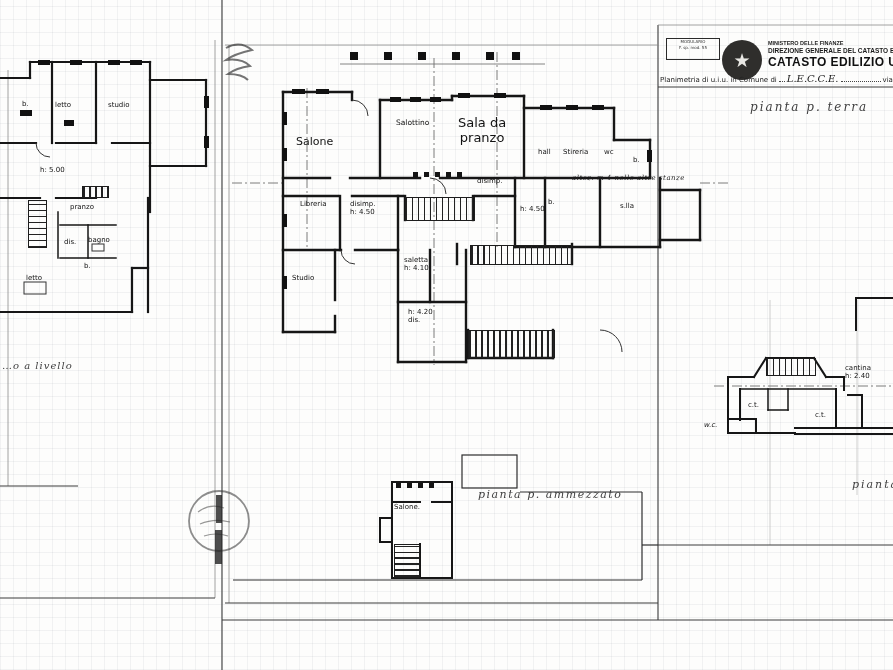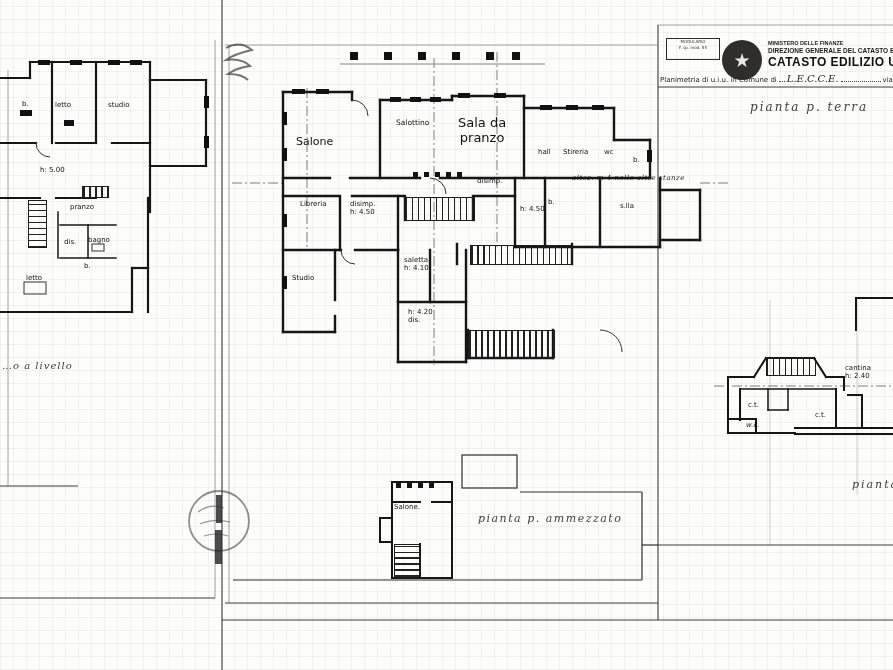--- a/index.html
+++ b/index.html
@@ -266,21 +266,21 @@
     <span>★</span>
   </div>
 <div class="hdr-ministry">MINISTERO DELLE FINANZE</div>
 <div class="hdr-direction">DIREZIONE GENERALE DEL CATASTO E</div>
 <div class="hdr-title">CATASTO EDILIZIO URBANO</div>
 <div class="form-line">
   <span>Planimetria di u.i.u. in Comune di</span><span class="dots" style="width:6px"></span><span class="wr">L.E.C.C.E.</span><span class="dots" style="width:40px"></span><span>via</span><span class="dots" style="width:8px"></span>
 </div>
 
 <div class="title-hand" style="left:750px;top:100px;">pianta  p. terra</div>
-<div class="title-hand" style="left:478px;top:512px;font-size:11px;letter-spacing:1.5px;">pianta  p. ammezzato</div>
+<div class="title-hand" style="left:478px;top:488px;font-size:11px;letter-spacing:1.5px;">pianta  p. ammezzato</div>
 <div class="title-hand" style="left:836px;top:478px;font-size:11px;margin-left:16px;">pianta  p.</div>
 <div class="title-hand" style="left:2px;top:360px;font-size:10px;letter-spacing:1px;">…o a livello</div>
 <div class="lbl hand" style="left:572px;top:174px;font-size:7px;letter-spacing:.5px;">altez. m 4 nelle altre stanze</div>
 
 <div class="lbl" style="left:22px;top:100px;">b.</div>
 <div class="lbl" style="left:55px;top:101px;">letto</div>
 <div class="lbl" style="left:108px;top:101px;">studio</div>
 <div class="lbl" style="left:40px;top:166px;">h: 5.00</div>
 <div class="lbl" style="left:70px;top:203px;">pranzo</div>
 <div class="lbl" style="left:64px;top:238px;">dis.</div>
@@ -307,13 +307,13 @@
 <div class="lbl" style="left:404px;top:256px;">saletta
 h: 4.10</div>
 <div class="lbl" style="left:408px;top:308px;">h: 4.20
 dis.</div>
 
 <div class="lbl" style="left:394px;top:503px;">Salone.</div>
 <div class="lbl" style="left:845px;top:364px;">cantina
 h: 2.40</div>
 <div class="lbl" style="left:748px;top:401px;">c.t.</div>
 <div class="lbl" style="left:815px;top:411px;">c.t.</div>
-<div class="lbl" style="left:746px;top:421px;font-style:italic;">w.c.</div>
+<div class="lbl" style="left:704px;top:421px;font-style:italic;">w.c.</div>
 
 </body></html>

